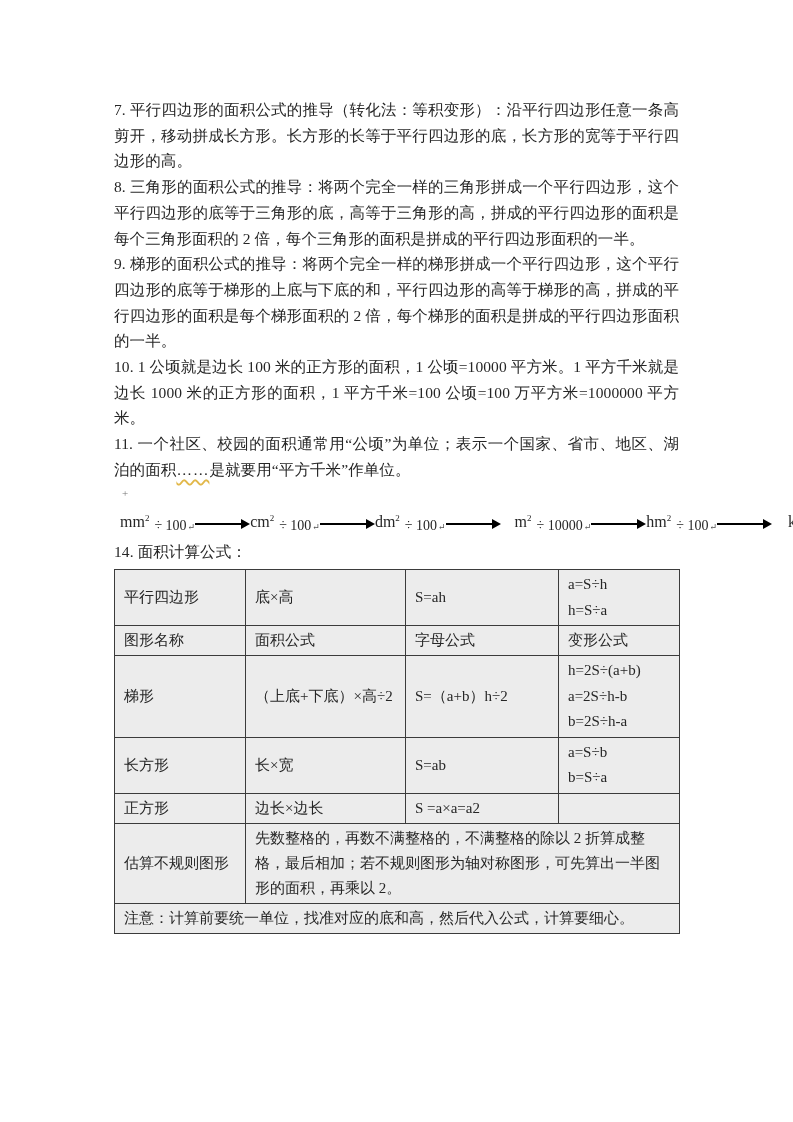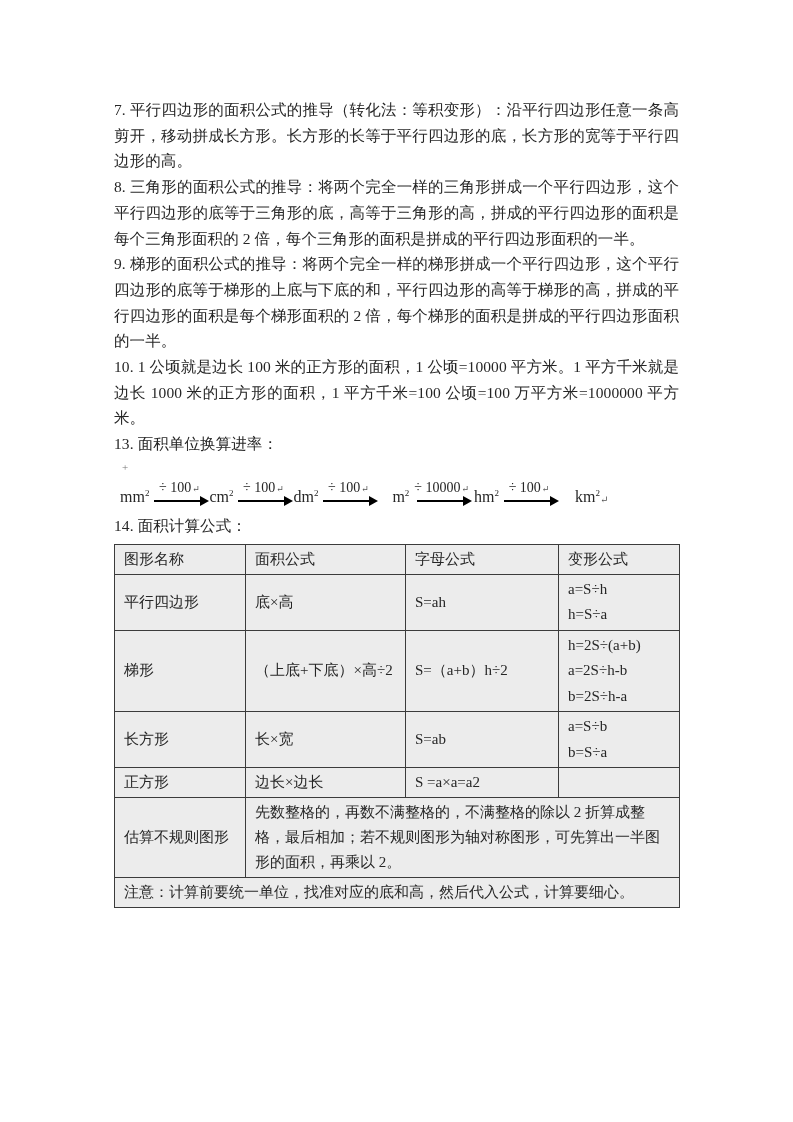--- a/index.html
+++ b/index.html
@@ -48,21 +48,20 @@
   }
   .conv-unit {
     font-size: 16px;
     line-height: 20px;
     white-space: nowrap;
     padding-bottom: 2px;
   }
   .conv-unit sup { font-size: 9px; }
   .conv-arrow {
     display: inline-flex;
-    flex-direction: column;
     align-items: center;
     margin: 0 5px;
   }
   .conv-label {
     font-size: 14px;
     line-height: 16px;
     white-space: nowrap;
   }
   .ret-mark { font-size: 9px; color: #555; margin-left: 1px; }
   .arrow-line {
@@ -109,23 +108,23 @@
 <div class="content">
 
   <p class="para"><span>7. 平行四边形的面积公式的推导（转化法：等积变形）：沿平行四边形任意一条高剪开，移动拼成长方形。长方形的长等于平行四边形的底，长方形的宽等于平行四边形的高。</span></p>
 
   <p class="para"><span>8. 三角形的面积公式的推导：将两个完全一样的三角形拼成一个平行四边形，这个平行四边形的底等于三角形的底，高等于三角形的高，拼成的平行四边形的面积是每个三角形面积的 2 倍，每个三角形的面积是拼成的平行四边形面积的一半。</span></p>
 
   <p class="para"><span>9. 梯形的面积公式的推导：将两个完全一样的梯形拼成一个平行四边形，这个平行四边形的底等于梯形的上底与下底的和，平行四边形的高等于梯形的高，拼成的平行四边形的面积是每个梯形面积的 2 倍，每个梯形的面积是拼成的平行四边形面积的一半。</span></p>
 
   <p class="para"><span>10.  1 公顷就是边长 100 米的正方形的面积，1 公顷=10000 平方米。1 平方千米就是边长 1000 米的正方形的面积，1 平方千米=100 公顷=100 万平方米=1000000 平方米。</span></p>
 
-
-
-  <p class="para"><span>13.  面积单位换算进率：</span></p>
+  <p class="para"><span>11.  一个社区、校园的面积通常用“公顷”为单位；表示一个国家、省市、地区、湖泊的面积</span><span class="squiggle">……</span><span>是就要用“平方千米”作单位。</span></p>
+
+
 
   <div class="conv">
     <span class="conv-artifact">+</span>
 
     <span class="conv-unit"><span>mm</span><sup>2</sup></span>
     <span class="conv-arrow">
       <span class="conv-label"><span>÷ 100</span><span class="ret-mark">↵</span></span>
       <span class="arrow-line"></span>
     </span>
 
@@ -161,33 +160,33 @@
 
   <table class="formula-table">
     <colgroup>
       <col style="width:131px">
       <col style="width:160px">
       <col style="width:153px">
       <col style="width:121px">
     </colgroup>
     <tbody>
         <tr>
-      <th>图形名称</th>
-      <th>面积公式</th>
-      <th>字母公式</th>
-      <th>变形公式</th>
-    </tr>
-    <tr>
       <td>平行四边形</td>
       <td>底×高</td>
       <td>S=ah</td>
       <td>
         <div class="variant-line">a=S÷h</div>
         <div class="variant-line">h=S÷a</div>
       </td>
+    </tr>
+    <tr>
+      <th>图形名称</th>
+      <th>面积公式</th>
+      <th>字母公式</th>
+      <th>变形公式</th>
     </tr>
     <tr>
       <td>梯形</td>
       <td>（上底+下底）×高÷2</td>
       <td>S=（a+b）h÷2</td>
       <td>
         <div class="variant-line">h=2S÷(a+b)</div>
         <div class="variant-line">a=2S÷h-b</div>
         <div class="variant-line">b=2S÷h-a</div>
       </td>

